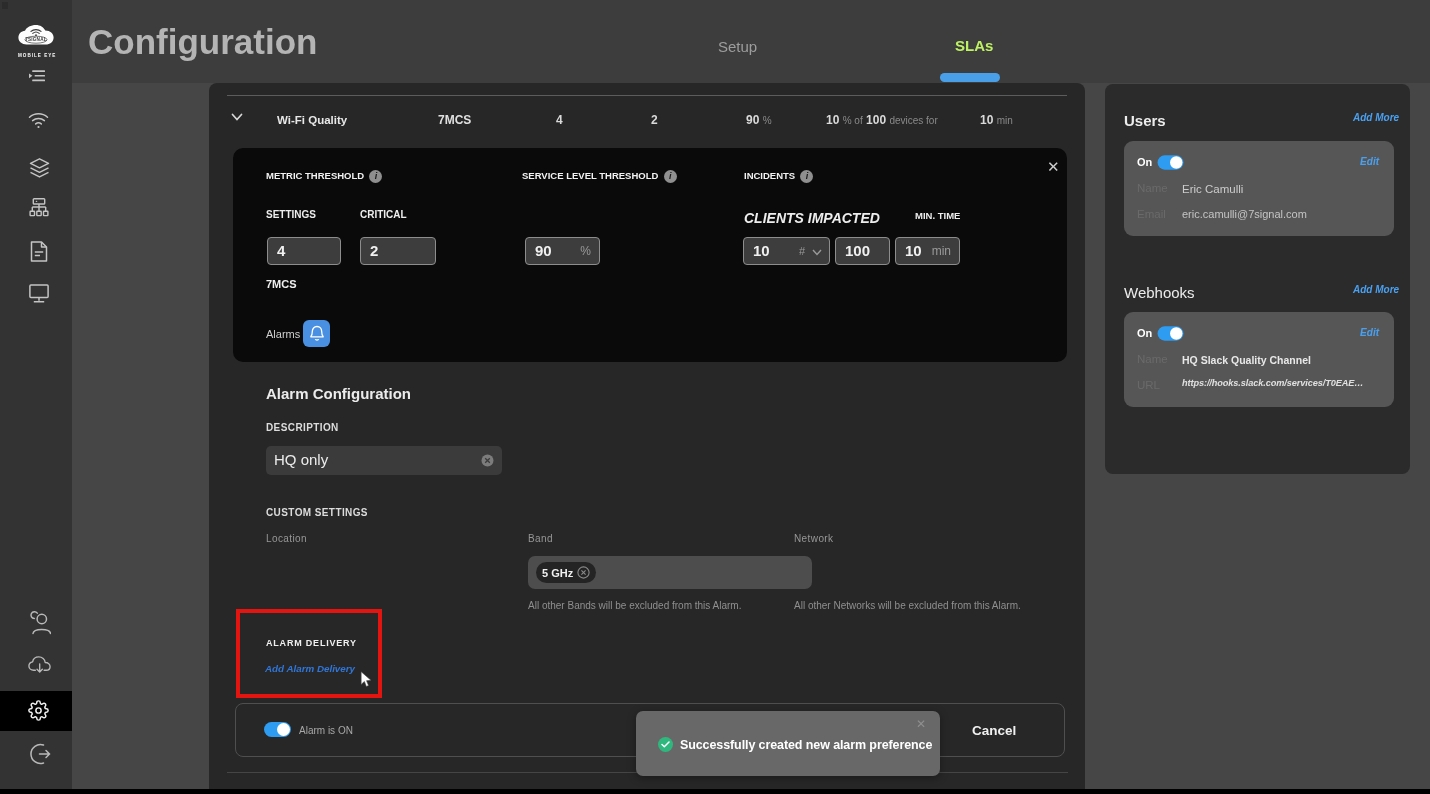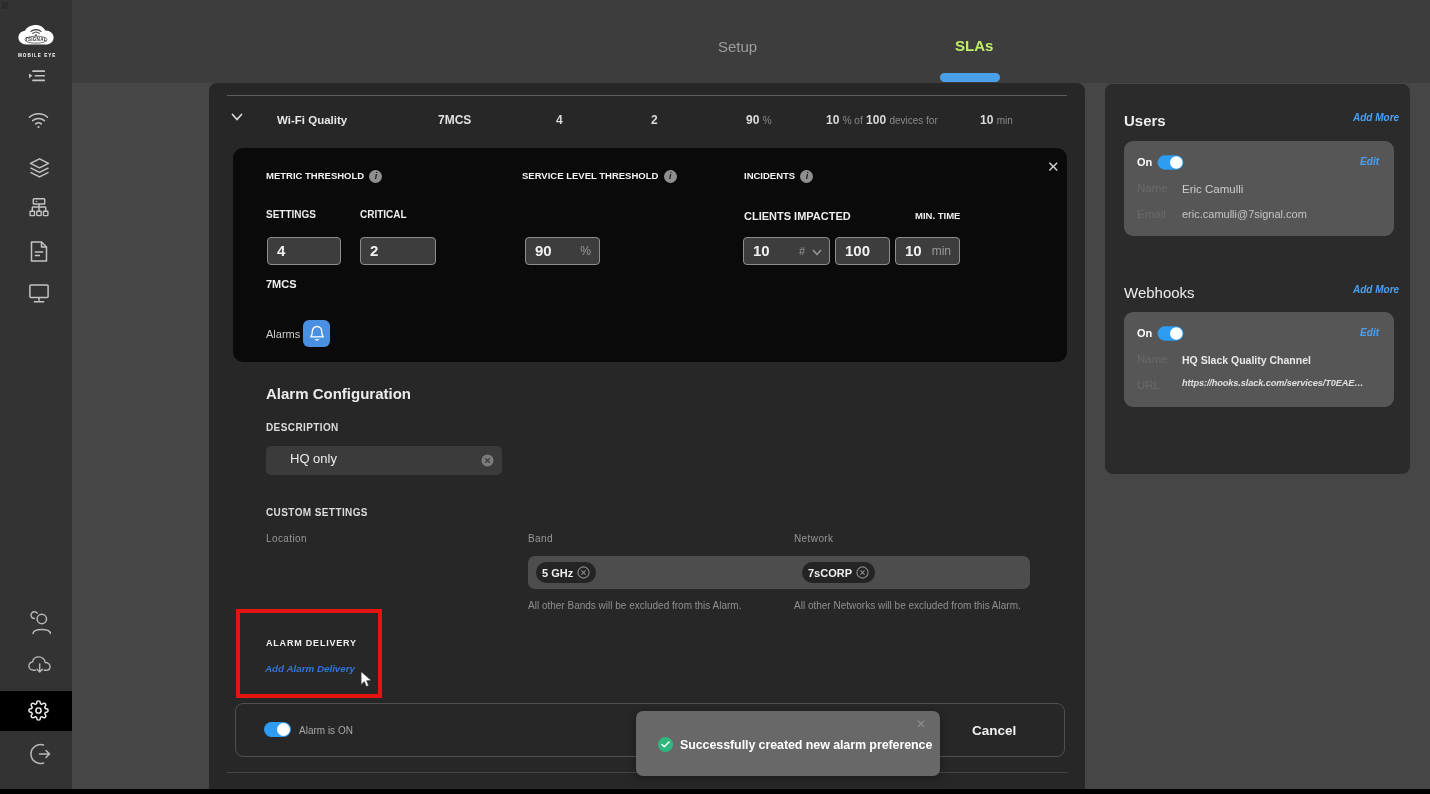--- a/index.html
+++ b/index.html
@@ -15,20 +15,21 @@
   .info { display:inline-block; width:13px; height:13px; border-radius:50%; background:#8f8f8f;
     color:#1a1a1a; font-size:9px; font-weight:bold; text-align:center; line-height:13px;
     font-style:italic; vertical-align:middle; }
   .blue-link { color:#4aa0f0; font-style:italic; font-weight:bold; }
 </style>
 </head>
 <body>
 <div id="page">
 
   <div class="abs" style="left:72px; top:0; width:1358px; height:83px; background:#3d3d3d;"></div>
+  <div class="abs" style="left:88px; top:22px; font-size:35px; font-weight:bold; color:#b4b4b4;">Configuration</div>
   <div class="abs" style="left:718px; top:38px; font-size:15px; color:#9d9d9d;">Setup</div>
   <div class="abs" style="left:830px; top:38px; font-size:15px; color:#9d9d9d;margin-top:48px;">Licenses</div>
   <div class="abs" style="left:955px; top:37px; font-size:15px; font-weight:bold; color:#bef264;">SLAs</div>
   <div class="abs" style="left:940px; top:73px; width:60px; height:9px; border-radius:5px; background:#4aa0e8;"></div>
 
   <div id="sidebar" class="abs" style="left:0; top:0; width:72px; height:794px; background:#333333;"></div>
   <div class="abs" style="left:2px; top:2px; width:6px; height:7px; background:#2b2b2b;"></div>
 
   <div class="abs" style="left:18px; top:23px;">
     <svg width="36" height="28" viewBox="0 0 36 25.2">
@@ -133,21 +134,21 @@
   <div class="abs" style="left:980px; top:113px; font-size:12px; font-weight:bold; color:#dadada;">10 <span style="font-size:10px; font-weight:normal; color:#8a8a8a;">min</span></div>
 
   <div class="abs" style="left:233px; top:148px; width:834px; height:214px; background:#0a0a0a; border-radius:10px;"></div>
   <div class="abs" style="left:266px; top:170px; font-size:9.5px; font-weight:bold; color:#f2f2f2;">METRIC THRESHOLD &nbsp;<span class="info">i</span></div>
   <div class="abs" style="left:522px; top:170px; font-size:9.5px; font-weight:bold; color:#f2f2f2;">SERVICE LEVEL THRESHOLD &nbsp;<span class="info">i</span></div>
   <div class="abs" style="left:744px; top:170px; font-size:9.5px; font-weight:bold; color:#f2f2f2;">INCIDENTS &nbsp;<span class="info">i</span></div>
   <div class="abs" style="left:1047px; top:158px; font-size:15px; color:#cccccc;">✕</div>
 
   <div class="abs" style="left:266px; top:209px; font-size:10px; font-weight:bold; color:#ededed;">SETTINGS</div>
   <div class="abs" style="left:360px; top:209px; font-size:10px; font-weight:bold; color:#ededed;">CRITICAL</div>
-  <div class="abs" style="left:744px; top:210px; font-size:11px; font-weight:bold; color:#ededed;">CLIENTS IMPACTED</div>
+  <div class="abs" style="left:744px; top:210px; font-size:14px; font-weight:bold; color:#ededed;font-style:italic;">CLIENTS IMPACTED</div>
   <div class="abs" style="left:893px; top:210px; font-size:9.5px; font-weight:bold; color:#ededed;padding-left:22px;">MIN. TIME</div>
 
   <div class="abs" style="left:267px; top:237px; width:74px; height:28px; background:#3d3d3d; border:1px solid #8d8d8d; border-radius:4px; color:#f0f0f0; font-size:15px; font-weight:bold; line-height:26px; padding-left:9px;">4</div>
   <div class="abs" style="left:360px; top:237px; width:76px; height:28px; background:#3d3d3d; border:1px solid #8d8d8d; border-radius:4px; color:#f0f0f0; font-size:15px; font-weight:bold; line-height:26px; padding-left:9px;">2</div>
   <div class="abs" style="left:525px; top:237px; width:75px; height:28px; background:#3d3d3d; border:1px solid #8d8d8d; border-radius:4px; color:#f0f0f0; font-size:15px; font-weight:bold; line-height:26px; padding-left:9px;">90<span style="position:absolute; right:8px; color:#9a9a9a; font-size:12px; font-weight:normal;">%</span></div>
   <div class="abs" style="left:743px; top:237px; width:87px; height:28px; background:#3d3d3d; border:1px solid #8d8d8d; border-radius:4px; color:#f0f0f0; font-size:15px; font-weight:bold; line-height:26px; padding-left:9px;">10<span style="position:absolute; right:24px; color:#9a9a9a; font-size:11px; font-weight:normal;">#</span><svg style="position:absolute; right:7px; top:11px;" width="10" height="7" viewBox="0 0 10 7" fill="none" stroke="#9a9a9a" stroke-width="1.4">
         <path d="M1 1 L5 5.5 L9 1"></path>
       </svg></div>
   <div class="abs" style="left:835px; top:237px; width:55px; height:28px; background:#3d3d3d; border:1px solid #8d8d8d; border-radius:4px; color:#f0f0f0; font-size:15px; font-weight:bold; line-height:26px; padding-left:9px;">100</div>
   <div class="abs" style="left:895px; top:237px; width:65px; height:28px; background:#3d3d3d; border:1px solid #8d8d8d; border-radius:4px; color:#f0f0f0; font-size:15px; font-weight:bold; line-height:26px; padding-left:9px;">10<span style="position:absolute; right:8px; color:#9a9a9a; font-size:12px; font-weight:normal;">min</span></div>
@@ -157,21 +158,21 @@
   <div class="abs" style="left:303px; top:320px; width:27px; height:27px; background:#4a90e2; border-radius:6px;">
     <svg style="margin:5px auto 0;" width="16" height="17" viewBox="0 0 16 17" fill="none" stroke="#fff" stroke-width="1.3" stroke-linejoin="round">
       <path d="M8 1.5 C10.9 1.5 12.7 3.7 12.7 6.5 C12.7 10.3 14.2 11.8 14.2 11.8 H1.8 C1.8 11.8 3.3 10.3 3.3 6.5 C3.3 3.7 5.1 1.5 8 1.5 Z"></path>
       <path d="M6.4 14.2 C6.7 15.3 9.3 15.3 9.6 14.2"></path>
     </svg>
   </div>
 
   <div class="abs" style="left:266px; top:385px; font-size:15px; font-weight:bold; color:#ececec;">Alarm Configuration</div>
   <div class="abs ls" style="left:266px; top:422px; font-size:10px; font-weight:bold; color:#dcdcdc;">DESCRIPTION</div>
   <div class="abs" style="left:266px; top:446px; width:236px; height:29px; background:#3b3b3b; border-radius:5px;">
-    <span style="position:absolute; left:24px; top:5px; font-size:13px; color:#ececec;">HQ only</span>
+    <span style="position:absolute; left:8px; top:5px; font-size:15px; color:#ececec;">HQ only</span>
     <svg style="position:absolute; right:8px; top:8px;" width="13" height="13" viewBox="0 0 13 13">
         <circle cx="6.5" cy="6.5" r="6" fill="#7c7c7c"></circle>
         <path d="M4.2 4.2 L8.8 8.8 M8.8 4.2 L4.2 8.8" stroke="#3b3b3b" stroke-width="1.3"></path>
       </svg>
   </div>
 
   <div class="abs ls" style="left:266px; top:507px; font-size:10px; font-weight:bold; color:#dcdcdc;">CUSTOM SETTINGS</div>
 
   <div class="abs ls" style="left:266px; top:533px; font-size:10px; color:#979797;">Location</div>
 
@@ -181,29 +182,20 @@
       <span style="font-size:11px; font-weight:bold; color:#f0f0f0;">5 GHz</span>
       <svg style="margin-left:4px;" width="13" height="13" viewBox="0 0 13 13" fill="none">
           <circle cx="6.5" cy="6.5" r="5.6" stroke="#8a8a8a" stroke-width="1.1"></circle>
           <path d="M4.4 4.4 L8.6 8.6 M8.6 4.4 L4.4 8.6" stroke="#8a8a8a" stroke-width="1.1"></path>
         </svg>
     </div>
   </div>
   <div class="abs" style="left:528px; top:600px; font-size:10px; color:#8f8f8f;">All other Bands will be excluded from this Alarm.</div>
 
   <div class="abs ls" style="left:794px; top:533px; font-size:10px; color:#979797;">Network</div>
-  <div class="abs" style="left:794px; top:556px; width:236px; height:33px; background:#4d4d4d; border-radius:7px;">
-    <div style="position:absolute; left:8px; top:6px; height:21px; background:#242424; border-radius:11px; padding:0 6px; display:flex; align-items:center;">
-      <span style="font-size:11px; font-weight:bold; color:#f0f0f0;">7sCORP</span>
-      <svg style="margin-left:4px;" width="13" height="13" viewBox="0 0 13 13" fill="none">
-          <circle cx="6.5" cy="6.5" r="5.6" stroke="#8a8a8a" stroke-width="1.1"></circle>
-          <path d="M4.4 4.4 L8.6 8.6 M8.6 4.4 L4.4 8.6" stroke="#8a8a8a" stroke-width="1.1"></path>
-        </svg>
-    </div>
-  </div>
   <div class="abs" style="left:794px; top:600px; font-size:10px; color:#8f8f8f;">All other Networks will be excluded from this Alarm.</div>
 
   <div class="abs" style="left:236px; top:609px; width:146px; height:89px; border:4px solid #e41410;"></div>
   <div class="abs" style="left:266px; top:638px; font-size:9px; font-weight:bold; color:#f0f0f0; letter-spacing:0.8px;">ALARM DELIVERY</div>
   <div class="abs" style="left:265px; top:663px; font-size:9.8px; font-weight:bold; font-style:italic; color:#3076d8;">Add Alarm Delivery</div>
   <div class="abs" style="left:360px; top:671px;">
     <svg width="13" height="17" viewBox="0 0 15 20">
         <path d="M1.2 0.8 L1.2 15.8 L5 12.3 L7.3 18.2 L9.9 17.1 L7.6 11.4 L12.8 11 Z" fill="#fff" stroke="#444" stroke-width="0.7"></path>
       </svg>
   </div>

